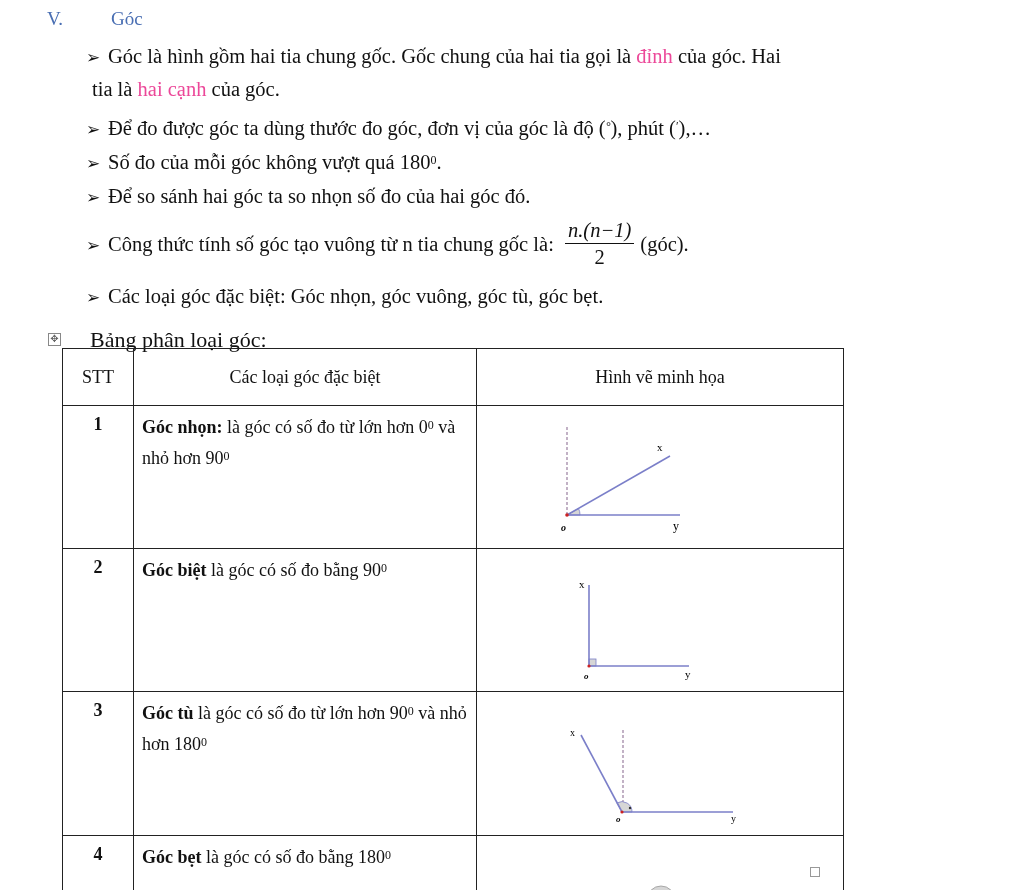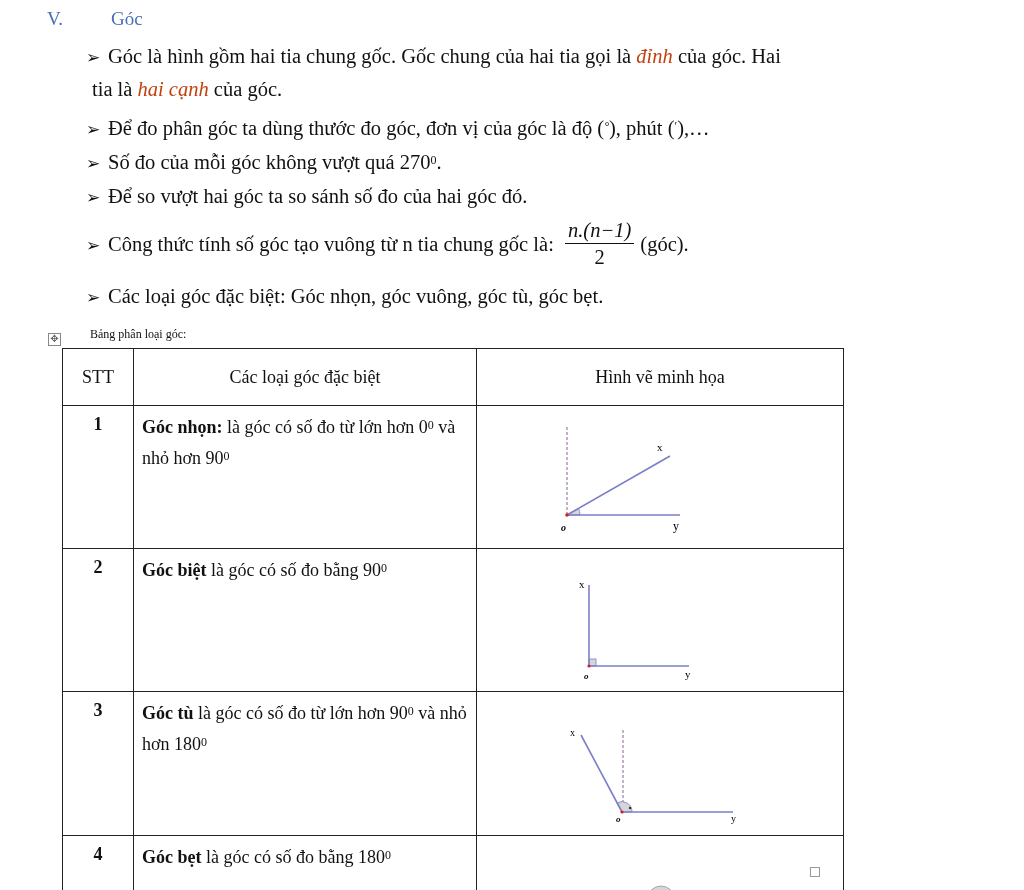--- a/index.html
+++ b/index.html
@@ -2,26 +2,26 @@
 <html><head>
 <meta charset="utf-8">
 <style>
   html, body { margin:0; padding:0; background:#ffffff; }
   body { width:1024px; height:890px; position:relative; overflow:hidden;
          font-family:"Liberation Serif", "DejaVu Serif", serif; color:#111; }
   .heading { position:absolute; left:47px; top:8px; font-size:19px; color:#4a6fb3; }
   .heading .num { display:inline-block; width:64px; }
   .bullet { position:absolute; left:86px; font-size:20.5px; line-height:31px; white-space:nowrap; }
   .bullet .arrow { display:inline-block; width:22px; font-size:17px; }
-  .red { color:#c2410c; font-style:italic; }
+  .red { color:#ec4899; }
   sup { font-size:12px; vertical-align:top; position:relative; top:-2px; }
   .frac { display:inline-block; vertical-align:middle; text-align:center; margin:0 6px; position:relative; top:-3px; }
   .frac .numer { display:block; font-style:italic; border-bottom:1.5px solid #111; padding:0 3px; line-height:26px; }
   .frac .denom { display:block; line-height:26px; }
-  .caption { position:absolute; left:90px; top:327px; font-size:12px; }
+  .caption { position:absolute; left:90px; top:327px; font-size:22px; }
   .move-handle { position:absolute; left:48px; top:333px; width:11px; height:11px; border:1px solid #888;
                  font-size:10px; line-height:10px; text-align:center; color:#666; font-family:"DejaVu Sans", sans-serif; }
   table { position:absolute; left:62px; top:348px; border-collapse:collapse; font-size:18px; }
   td, th { border:1.5px solid #222; vertical-align:top; padding:6px; }
   th { font-weight:normal; height:44px; vertical-align:middle; }
   .c1 { width:58px; text-align:center; }
   .c2 { width:328px; }
   .c3 { width:354px; }
   .stt { font-weight:bold; padding-top:8px; }
   .desc { padding:6px 6px 0 8px; line-height:31px; }
@@ -39,29 +39,29 @@
 </div>
 
 <div class="bullet" style="top:41px;">
   <span class="arrow">➢</span><span>Góc là hình gồm hai tia chung gốc. Gốc chung của hai tia gọi là </span><span class="red">đỉnh</span><span> của góc. Hai</span>
 </div>
 <div class="bullet" style="top:74px; left:92px;">
   <span>tia là </span><span class="red">hai cạnh</span><span> của góc.</span>
 </div>
 
 <div class="bullet" style="top:113px;">
-  <span class="arrow">➢</span><span>Để đo phân góc ta dùng thước đo góc, đơn vị của góc là độ (</span><sup style="font-style:italic">°</sup><span>), phút (</span><sup>ʹ</sup><span>),…</span>
+  <span class="arrow">➢</span><span>Để đo được góc ta dùng thước đo góc, đơn vị của góc là độ (</span><sup style="font-style:italic">°</sup><span>), phút (</span><sup>ʹ</sup><span>),…</span>
 </div>
 
 <div class="bullet" style="top:147px;">
-  <span class="arrow">➢</span><span>Số đo của mỗi góc không vượt quá 270</span><sup>0</sup><span>.</span>
+  <span class="arrow">➢</span><span>Số đo của mỗi góc không vượt quá 180</span><sup>0</sup><span>.</span>
 </div>
 
 <div class="bullet" style="top:181px;">
-  <span class="arrow">➢</span><span>Để so vượt hai góc ta so sánh số đo của hai góc đó.</span>
+  <span class="arrow">➢</span><span>Để so sánh hai góc ta so nhọn số đo của hai góc đó.</span>
 </div>
 
 <div class="bullet" style="top:218px; line-height:52px;">
   <span class="arrow">➢</span><span>Công thức tính số góc tạo vuông từ n tia chung gốc là: </span><span class="frac"><span class="numer">n.(n−1)</span><span class="denom">2</span></span><span>(góc).</span>
 </div>
 
 <div class="bullet" style="top:281px;">
   <span class="arrow">➢</span><span>Các loại góc đặc biệt: Góc nhọn, góc vuông, góc tù, góc bẹt.</span>
 </div>
 

